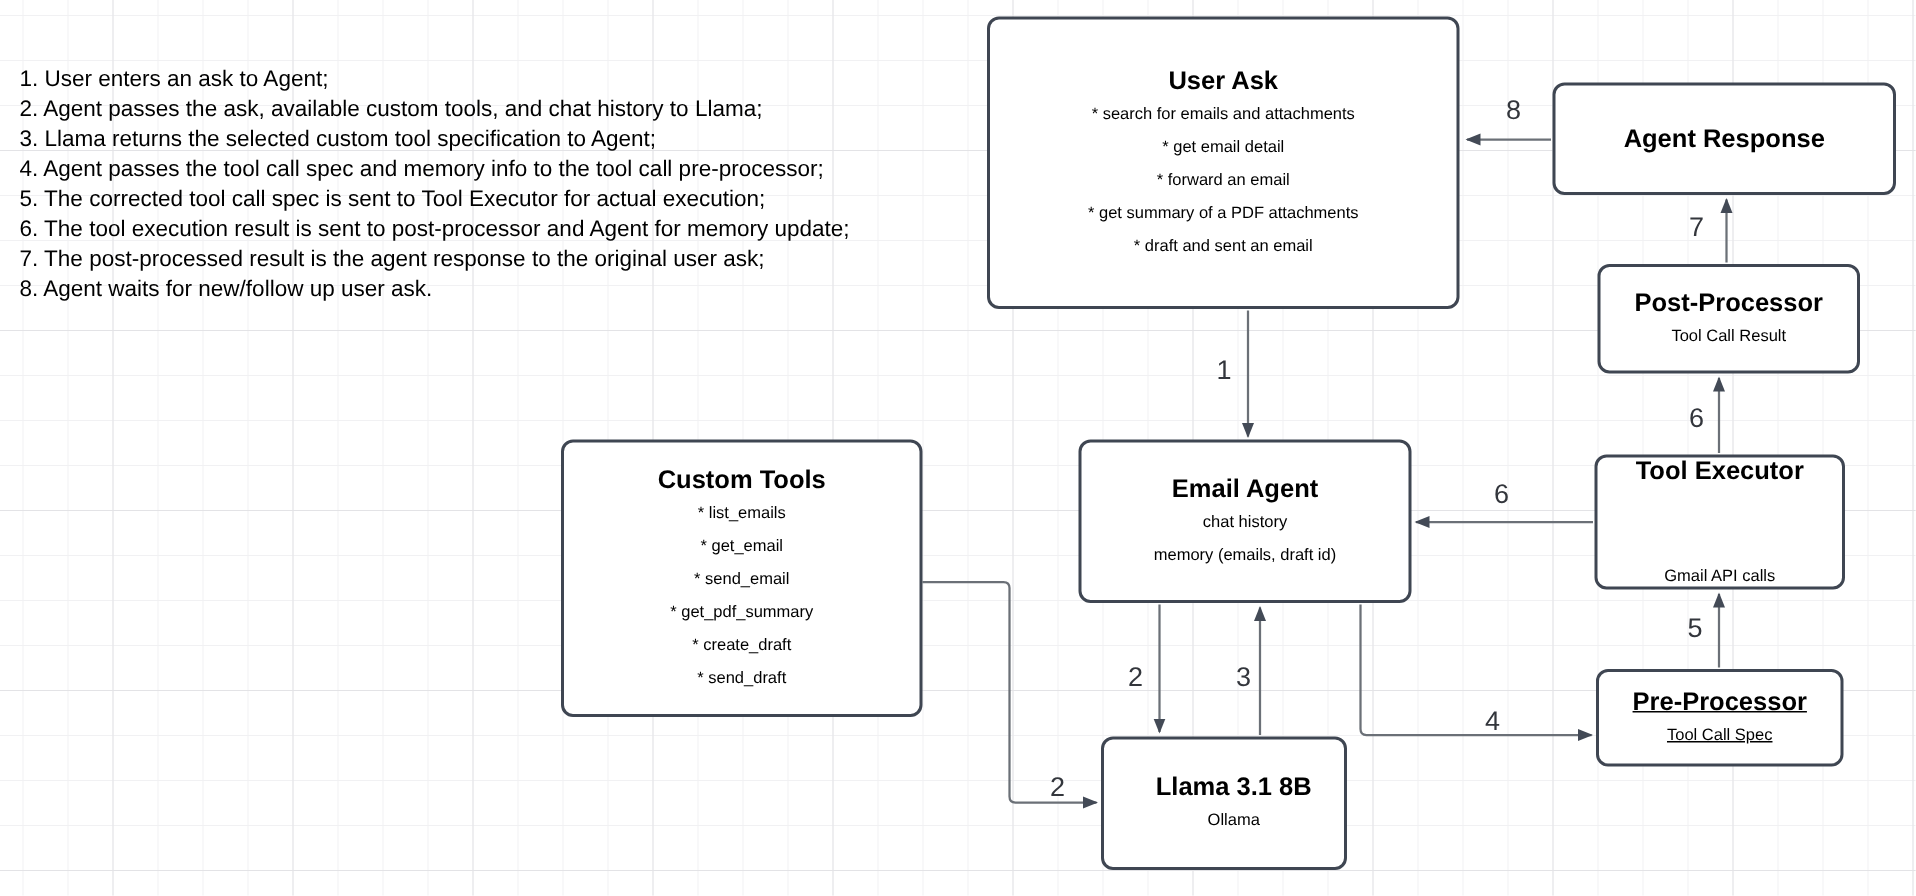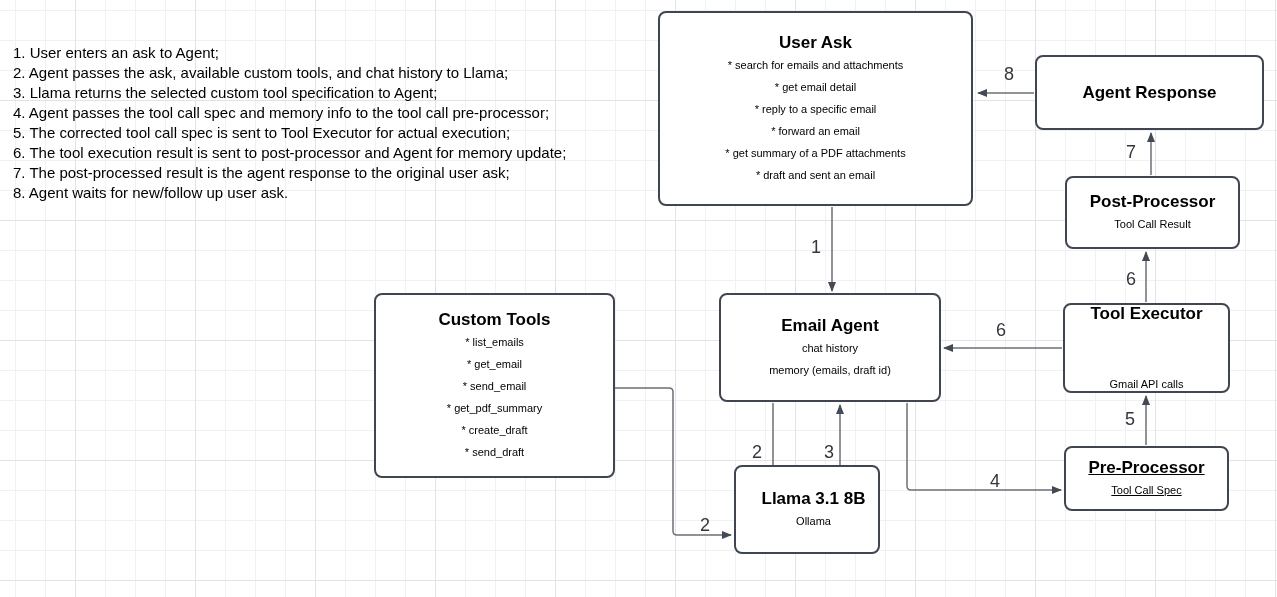--- a/index.html
+++ b/index.html
@@ -101,21 +101,20 @@
     <div>5. The corrected tool call spec is sent to Tool Executor for actual execution;</div>
     <div>6. The tool execution result is sent to post-processor and Agent for memory update;</div>
     <div>7. The post-processed result is the agent response to the original user ask;</div>
     <div>8. Agent waits for new/follow up user ask.</div>
   </div>
 
   <div class="node" style="left:658px; top:11px; width:315px; height:195px;">
     <div class="node-title">User Ask</div>
     <div class="node-line">* search for emails and attachments</div>
     <div class="node-line">* get email detail</div>
-    <div class="node-line">* reply to a specific email</div>
     <div class="node-line">* forward an email</div>
     <div class="node-line">* get summary of a PDF attachments</div>
     <div class="node-line">* draft and sent an email</div>
   </div>
 
   <div class="node" style="left:1035px; top:55px; width:229px; height:75px;">
     <div class="node-title">Agent Response</div>
   </div>
 
   <div class="node" style="left:1065px; top:176px; width:175px; height:73px;">
@@ -142,21 +141,21 @@
     <div class="node-line">* create_draft</div>
     <div class="node-line">* send_draft</div>
   </div>
 
   <div class="node" style="left:719px; top:293px; width:222px; height:109px;">
     <div class="node-title">Email Agent</div>
     <div class="node-line">chat history</div>
     <div class="node-line">memory (emails, draft id)</div>
   </div>
 
-  <div class="node" style="left:734px; top:465px; width:146px; height:89px;padding-left:13px;">
+  <div class="node" style="left:734px; top:491px; width:164px; height:89px;padding-left:13px;">
     <div class="node-title">Llama 3.1 8B</div>
     <div class="node-line">Ollama</div>
   </div>
 
   <div class="edge-label" style="left:816px; top:247px;">1</div>
   <div class="edge-label" style="left:757px; top:452px;">2</div>
   <div class="edge-label" style="left:829px; top:452px;">3</div>
   <div class="edge-label" style="left:705px; top:525px;">2</div>
   <div class="edge-label" style="left:995px; top:481px;">4</div>
   <div class="edge-label" style="left:1130px; top:419px;">5</div>

